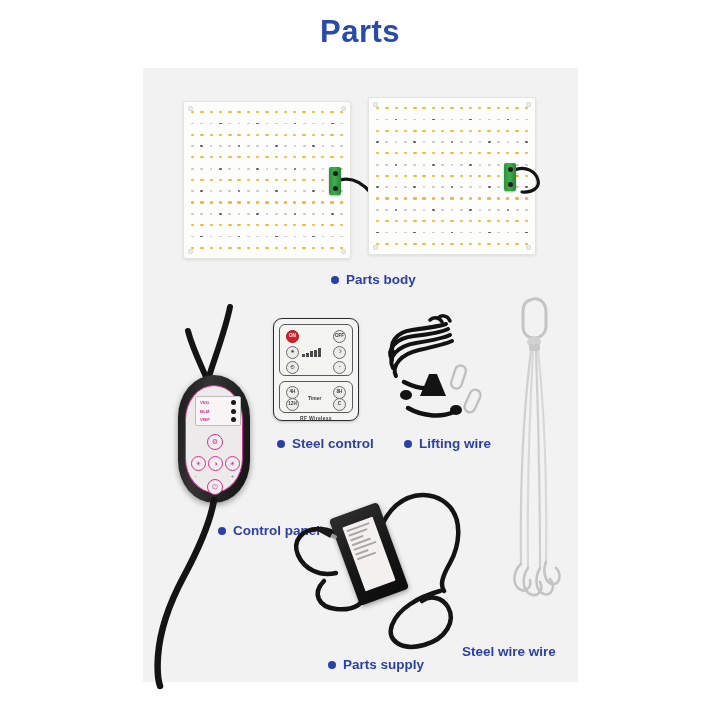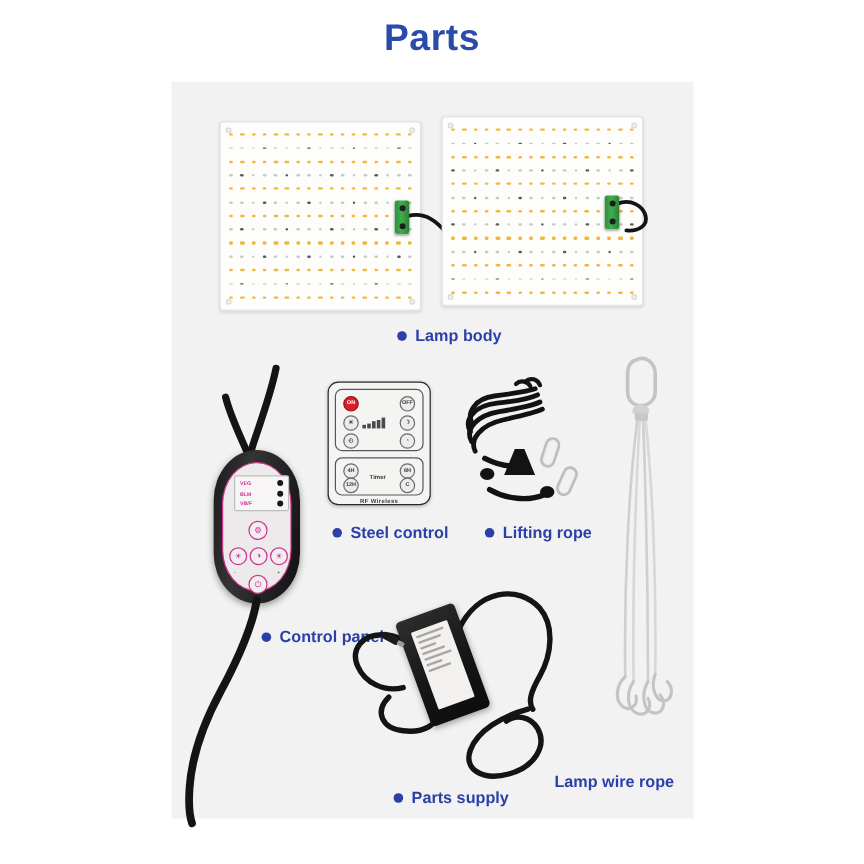--- a/index.html
+++ b/index.html
@@ -722,21 +722,21 @@
         </div>
       </div>
   </div>
   <div class="connector" style="left:504px; top:163px;"></div>
   <svg class="vec" style="left:512px; top:160px; width:40px; height:40px;">
     <path d="M2,10 C14,5 24,12 26,20 C28,28 20,33 10,32" stroke="#141414" stroke-width="3.2" fill="none" stroke-linecap="round"></path>
   </svg>
 
   <div class="label" style="left:331px; top:272px;">
     <span class="dot"></span>
-    <span>Lamp body</span>
+    <span>Parts body</span>
   </div>
 
   <svg class="vec" style="left:152px; top:305px; width:110px; height:90px;">
     <path d="M78,2 C74,22 66,44 60,62 C56,74 54,82 54,88" stroke="#141414" stroke-width="6" fill="none" stroke-linecap="round"></path>
     <path d="M36,26 C40,42 48,58 54,72 C58,80 60,85 60,89" stroke="#141414" stroke-width="6" fill="none" stroke-linecap="round"></path>
   </svg>
 
   <div class="ctrl" style="left:178px; top:375px; width:72px; height:128px;">
     <div class="face">
       <div class="screen">
@@ -830,21 +830,21 @@
       <path d="M48,4 C52,0 58,2 60,6" stroke="#121212" stroke-width="3.5" fill="none" stroke-linecap="round"></path>
       <path d="M56,2 C60,-2 66,0 68,5" stroke="#121212" stroke-width="3.5" fill="none" stroke-linecap="round"></path>
     </svg>
     <div class="ratchet" style="left:38px; top:58px;"></div>
     <div class="carab dk" style="left:70px; top:48px; transform:rotate(18deg);"></div>
     <div class="carab dk" style="left:84px; top:72px; transform:rotate(24deg);"></div>
   </div>
 
   <div class="label" style="left:404px; top:436px;">
     <span class="dot"></span>
-    <span>Lifting rope</span>
+    <span>Lifting wire</span>
   </div>
 
   <svg class="vec" style="left:290px; top:485px; width:200px; height:170px;">
 
     <path d="M92,40 C108,6 142,2 160,22 C172,36 170,60 160,78 C152,92 150,100 154,106" stroke="#141414" stroke-width="4.5" fill="none" stroke-linecap="round"></path>
 
     <path d="M150,106 C128,112 108,124 102,140 C96,156 112,166 134,160 C156,154 166,136 158,122 C152,112 140,110 132,116" stroke="#141414" stroke-width="4.5" fill="none" stroke-linecap="round"></path>
 
     <path d="M46,88 C30,92 14,84 8,70 C2,56 12,44 28,44 C42,44 50,50 52,58" stroke="#141414" stroke-width="4.5" fill="none" stroke-linecap="round"></path>
 
@@ -884,16 +884,16 @@
 
       <path d="M21,268 C14,274 12,286 18,292 C24,298 32,292 30,284" stroke="#c4c4c4" stroke-width="2.6" fill="none" stroke-linecap="round"></path>
       <path d="M28,272 C22,280 22,294 30,298 C38,302 44,294 40,286" stroke="#c4c4c4" stroke-width="2.6" fill="none" stroke-linecap="round"></path>
       <path d="M40,272 C34,282 36,296 44,298 C52,300 56,290 50,283" stroke="#c4c4c4" stroke-width="2.6" fill="none" stroke-linecap="round"></path>
       <path d="M46,266 C42,276 46,288 53,288 C60,288 62,278 56,272" stroke="#c4c4c4" stroke-width="2.6" fill="none" stroke-linecap="round"></path>
     </svg>
   </div>
 
   <div class="label stacked" style="left:462px; top:644px;">
     <span class="dot"></span>
-    <span>Lamp wire rope</span>
+    <span>Steel wire wire</span>
   </div>
 
 </div>
 
 </body></html>

